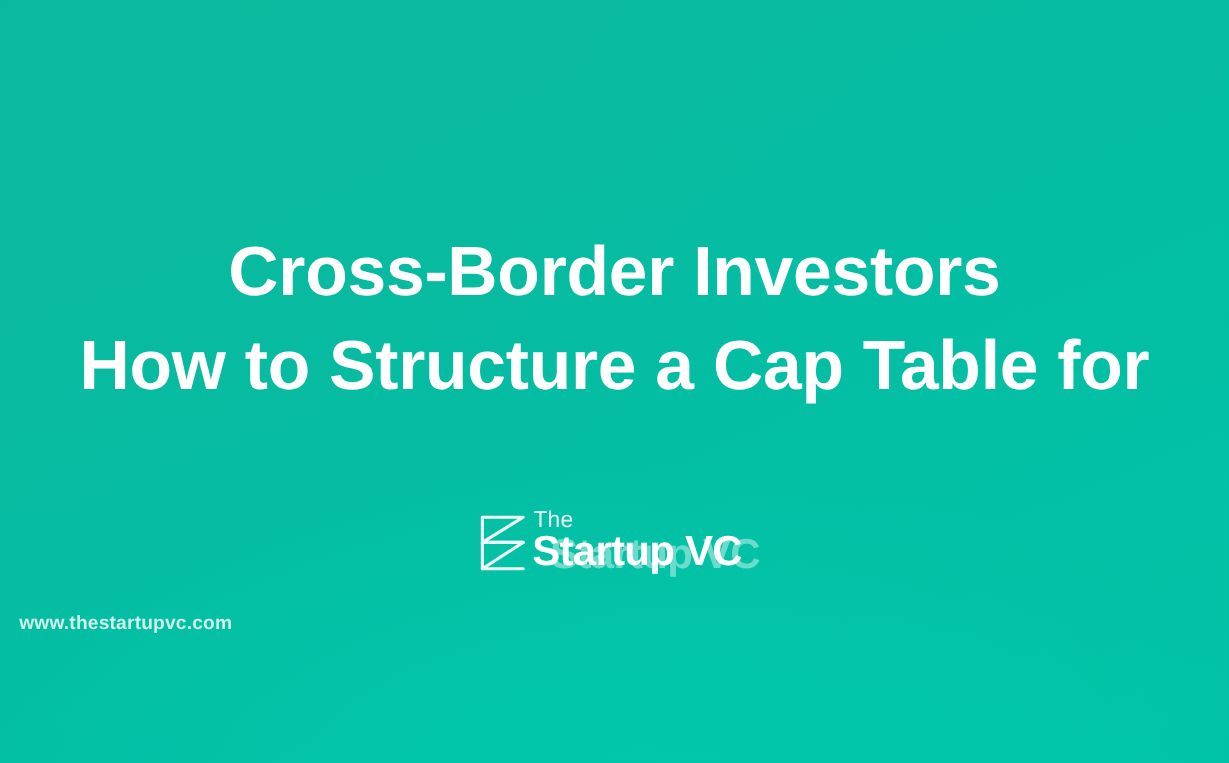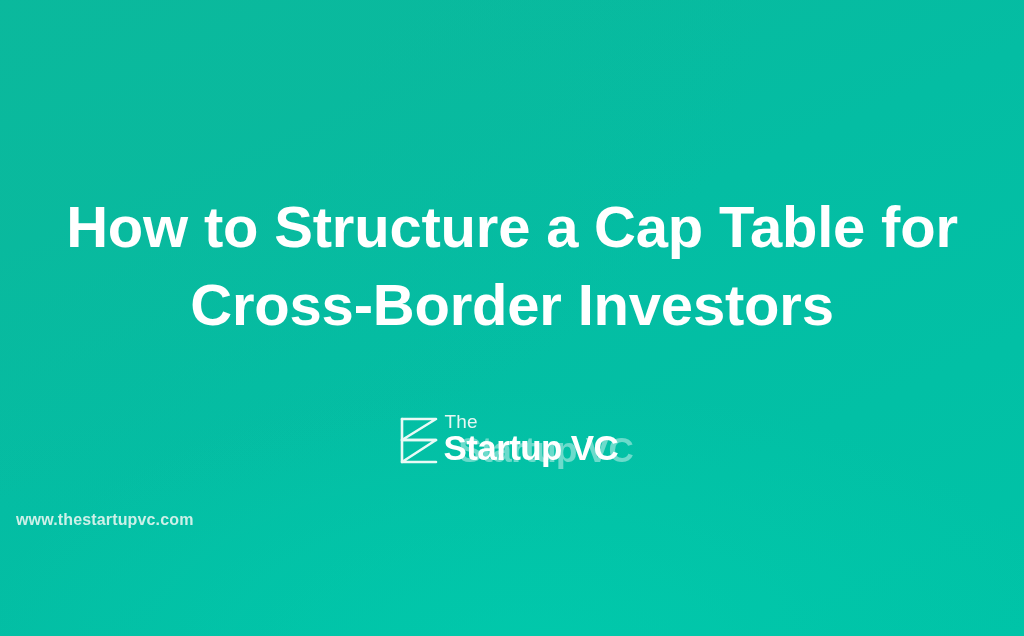--- a/index.html
+++ b/index.html
@@ -69,21 +69,21 @@
     font-size:58px;
     font-weight:bold;
     line-height:1.35;
     letter-spacing:-0.2px;
   }
   .headline .ln { display:block; }
 
   
   .logo-lockup {
     position:absolute;
-    top:412px;
+    top:424px;
     left:0;
     width:100%;
     display:flex;
     align-items:center;
     justify-content:center;
     gap:2px;
   }
 
   .logo-mark {
     flex:0 0 auto;
@@ -148,22 +148,22 @@
   }
 </style>
 </head>
 <body>
 
 <div id="card">
   <div class="stack">
 
 
     <h1 class="headline">
+      <span class="ln">Cross-Border Investors</span>
       <span class="ln">How to Structure a Cap Table for</span>
-      <span class="ln">Cross-Border Investors</span>
     </h1>
 
     <div class="logo-lockup">
 
       <svg class="logo-mark" viewBox="0 0 46 50" aria-hidden="true">
         <g fill="none" stroke="#eafaf6" stroke-width="2.6" stroke-linejoin="round" stroke-linecap="round">
 
           <path d="M6 3 H40 L6 24 H40"></path>
 
           <path d="M6 24 H40 L6 46 H40"></path>

